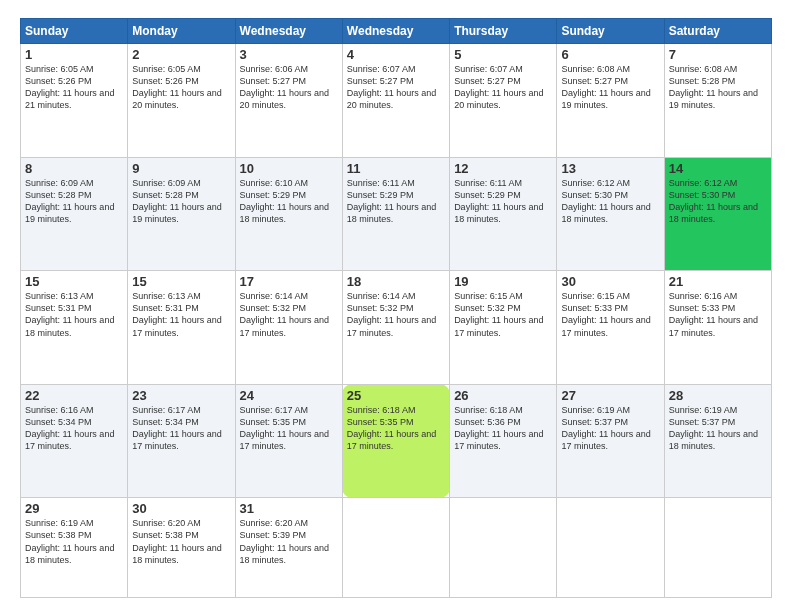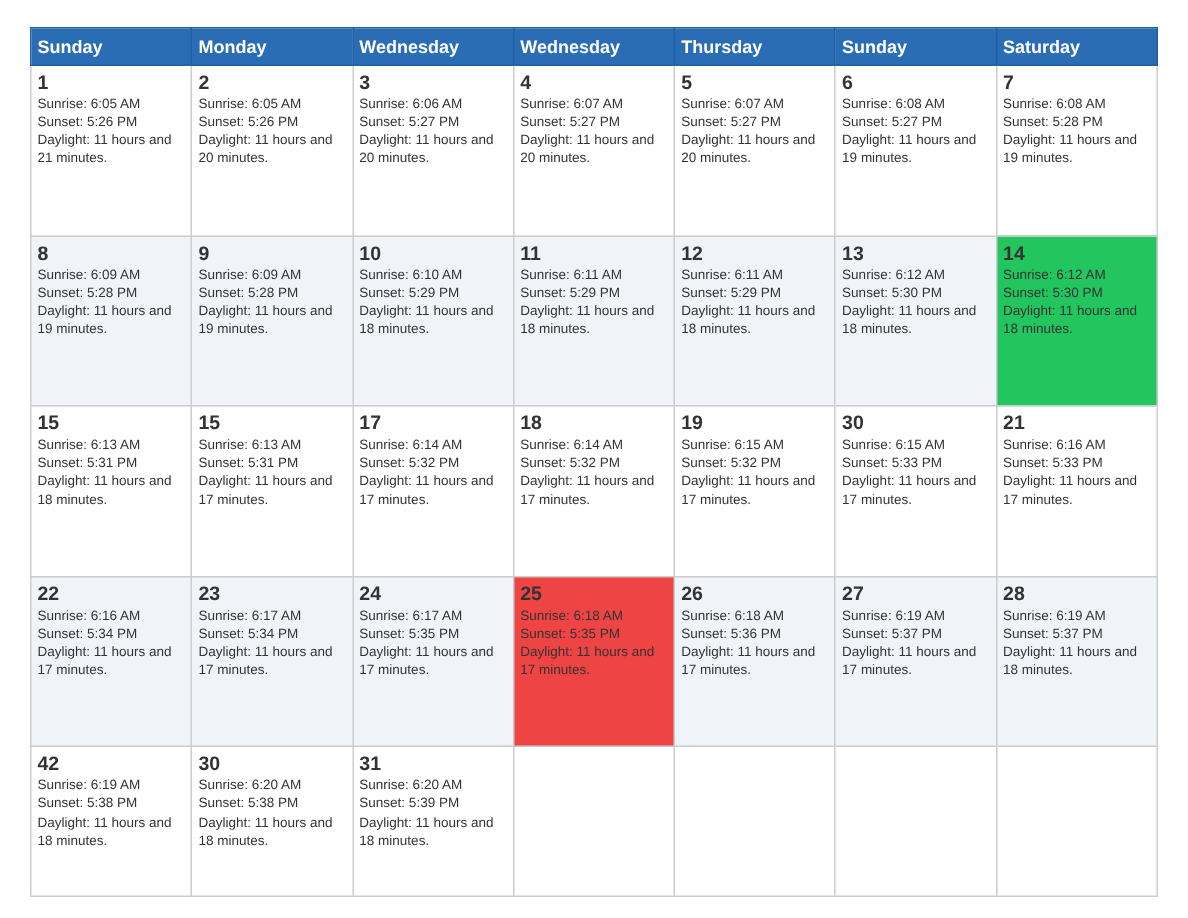--- a/index.html
+++ b/index.html
@@ -305,21 +305,21 @@
         </div>
       </td>
           <td style="background: rgb(240, 244, 248);">
         <span class="day-num">24</span>
         <div class="cell-content">
           Sunrise: 6:17 AM<br>
           Sunset: 5:35 PM<br>
           Daylight: 11 hours and 17 minutes.
         </div>
       </td>
-          <td style="background: #ef4444;">
+          <td style="background: #bef264; border-radius: 10px;">
         <span class="day-num">25</span>
         <div class="cell-content">
           Sunrise: 6:18 AM<br>
           Sunset: 5:35 PM<br>
           Daylight: 11 hours and 17 minutes.
         </div>
       </td>
           <td style="background: rgb(240, 244, 248); margin-left: 20px;">
         <span class="day-num">26</span>
         <div class="cell-content">
@@ -340,21 +340,21 @@
         <span class="day-num">28</span>
         <div class="cell-content">
           Sunrise: 6:19 AM<br>
           Sunset: 5:37 PM<br>
           Daylight: 11 hours and 18 minutes.
         </div>
       </td>
         </tr>
         <tr class="last-row">
           <td style="background: rgb(255, 255, 255);">
-        <span class="day-num">42</span>
+        <span class="day-num">29</span>
         <div class="cell-content">
           Sunrise: 6:19 AM<br>
           Sunset: 5:38 PM<br>
           Daylight: 11 hours and 18 minutes.
         </div>
       </td>
           <td style="background: rgb(255, 255, 255);">
         <span class="day-num">30</span>
         <div class="cell-content">
           Sunrise: 6:20 AM<br>

